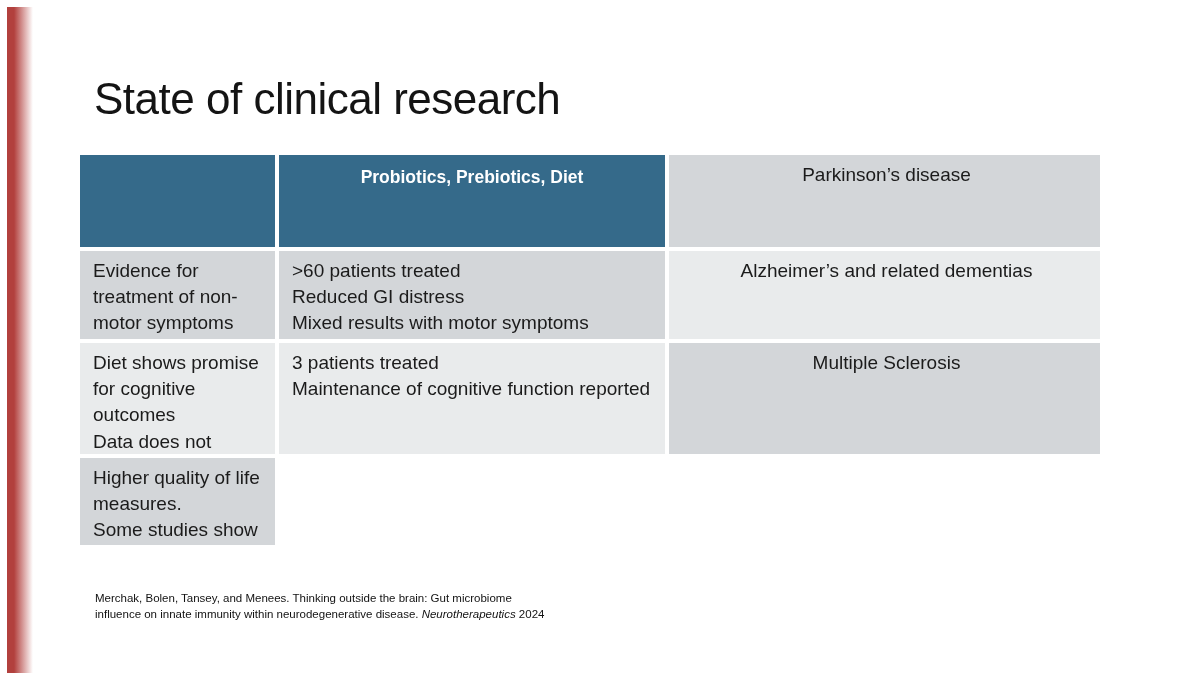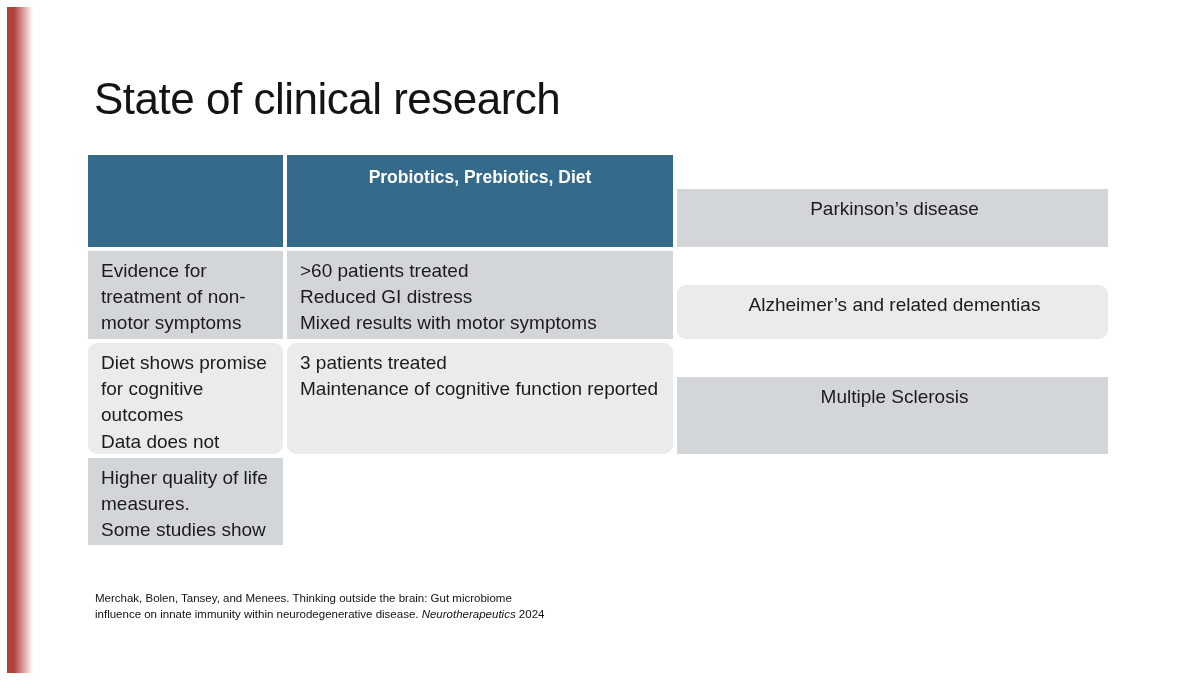--- a/index.html
+++ b/index.html
@@ -29,21 +29,21 @@
     position:absolute;
     left:94px; top:74px;
     font-size:44px;
     font-weight:400;
     letter-spacing:-0.5px;
     color:#141414;
     white-space:nowrap;
   }
   .research-table{
     position:absolute;
-    left:88px; top:155px;
+    left:80px; top:155px;
     display:grid;
     grid-template-columns:195px 386px 431px;
     grid-template-rows:92px 88px 111px 87px;
     column-gap:4px;
     row-gap:4px;
   }
   .cell{
     font-size:19px;
     line-height:1.38;
     white-space:pre-line;
@@ -57,24 +57,23 @@
     text-align:center;
     padding-top:10px;
     white-space:normal;
   }
   .body-cell{
     padding:7px 13px 0 13px;
   }
   .condition-cell{
     text-align:center;
     padding:7px 4px 0 8px;
-    margin-top:34px;
   }
   .row-a{background:var(--row-gray);}
-  .row-b{background:var(--row-light);border-radius:9px;}
+  .row-b{background:var(--row-light);}
   .citation{
     position:absolute;
     left:95px; top:590px;
     width:462px;
     font-size:11.5px;
     line-height:1.42;
     color:#121212;
   }
   .citation i{font-style:italic;}
 </style>

